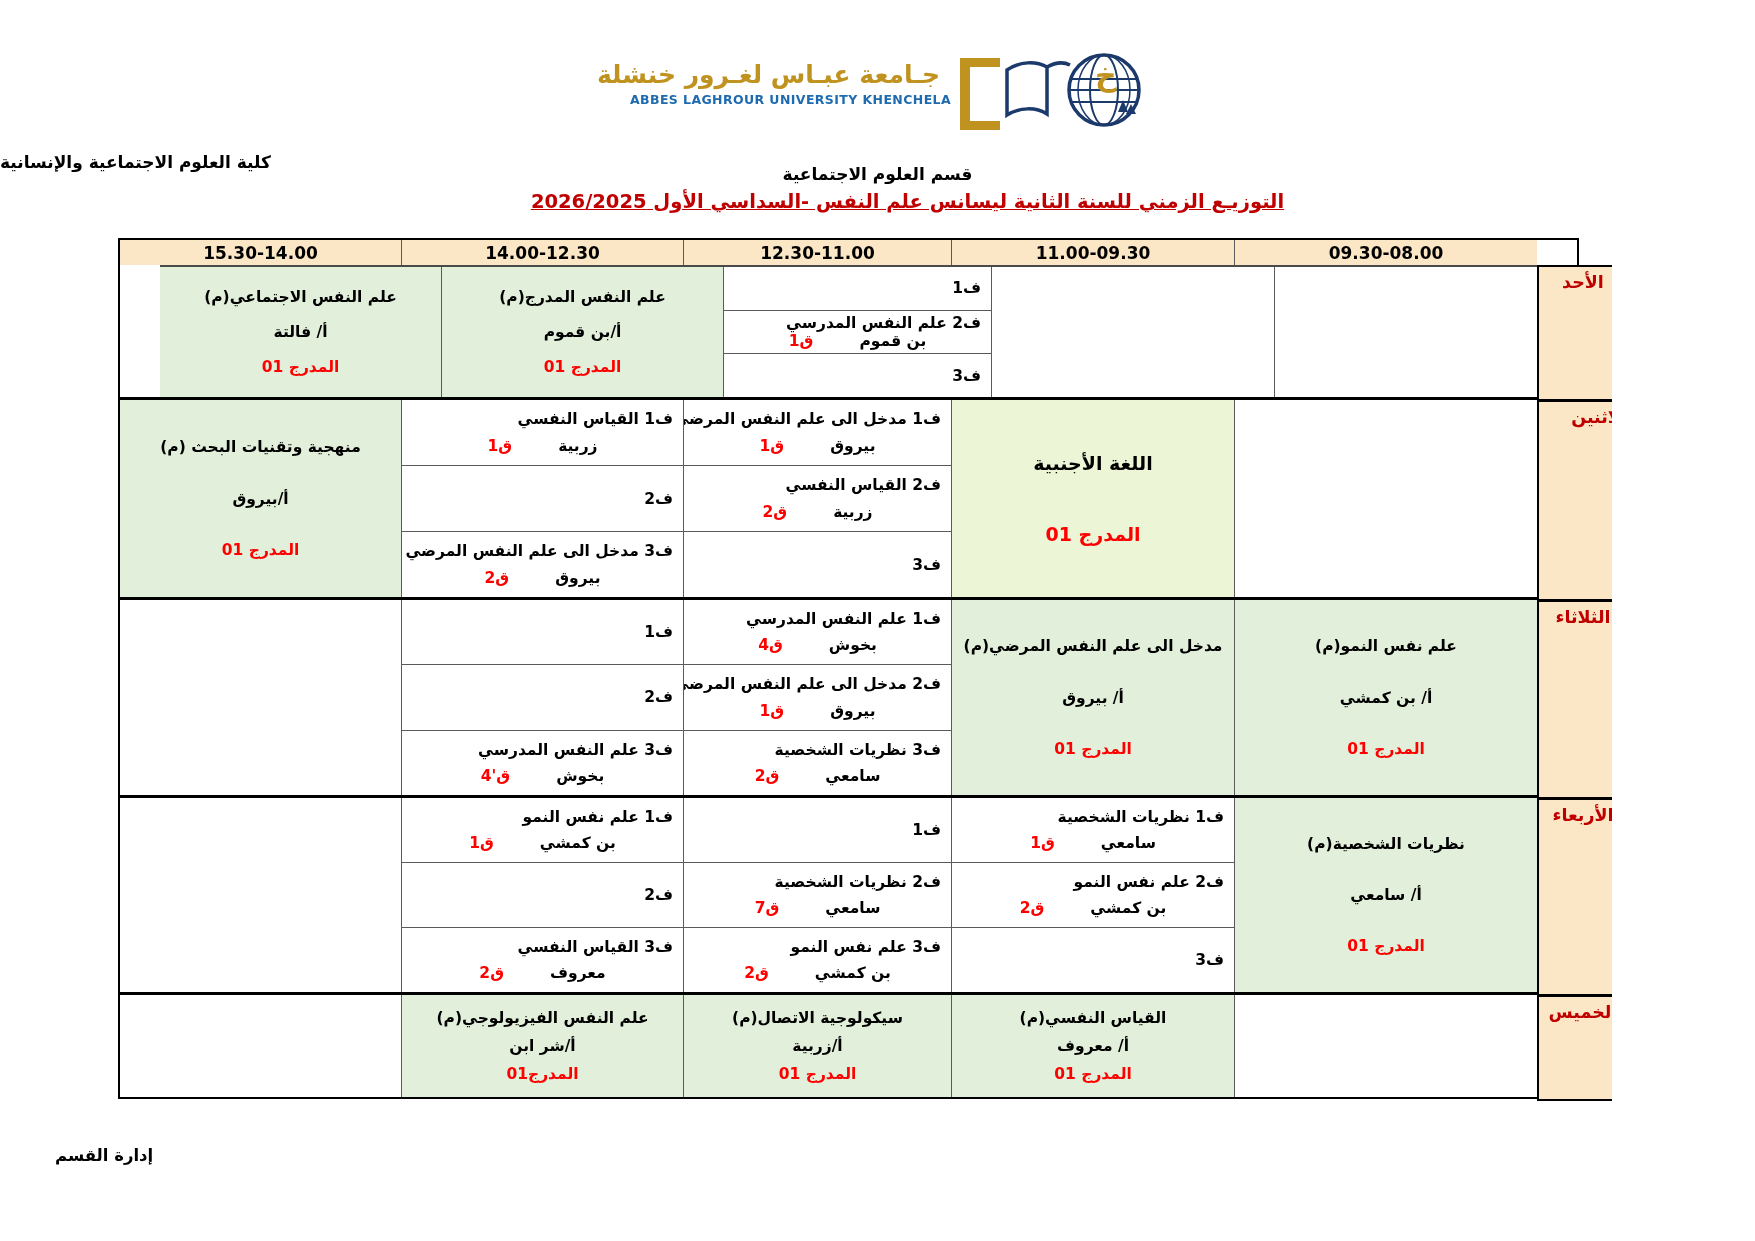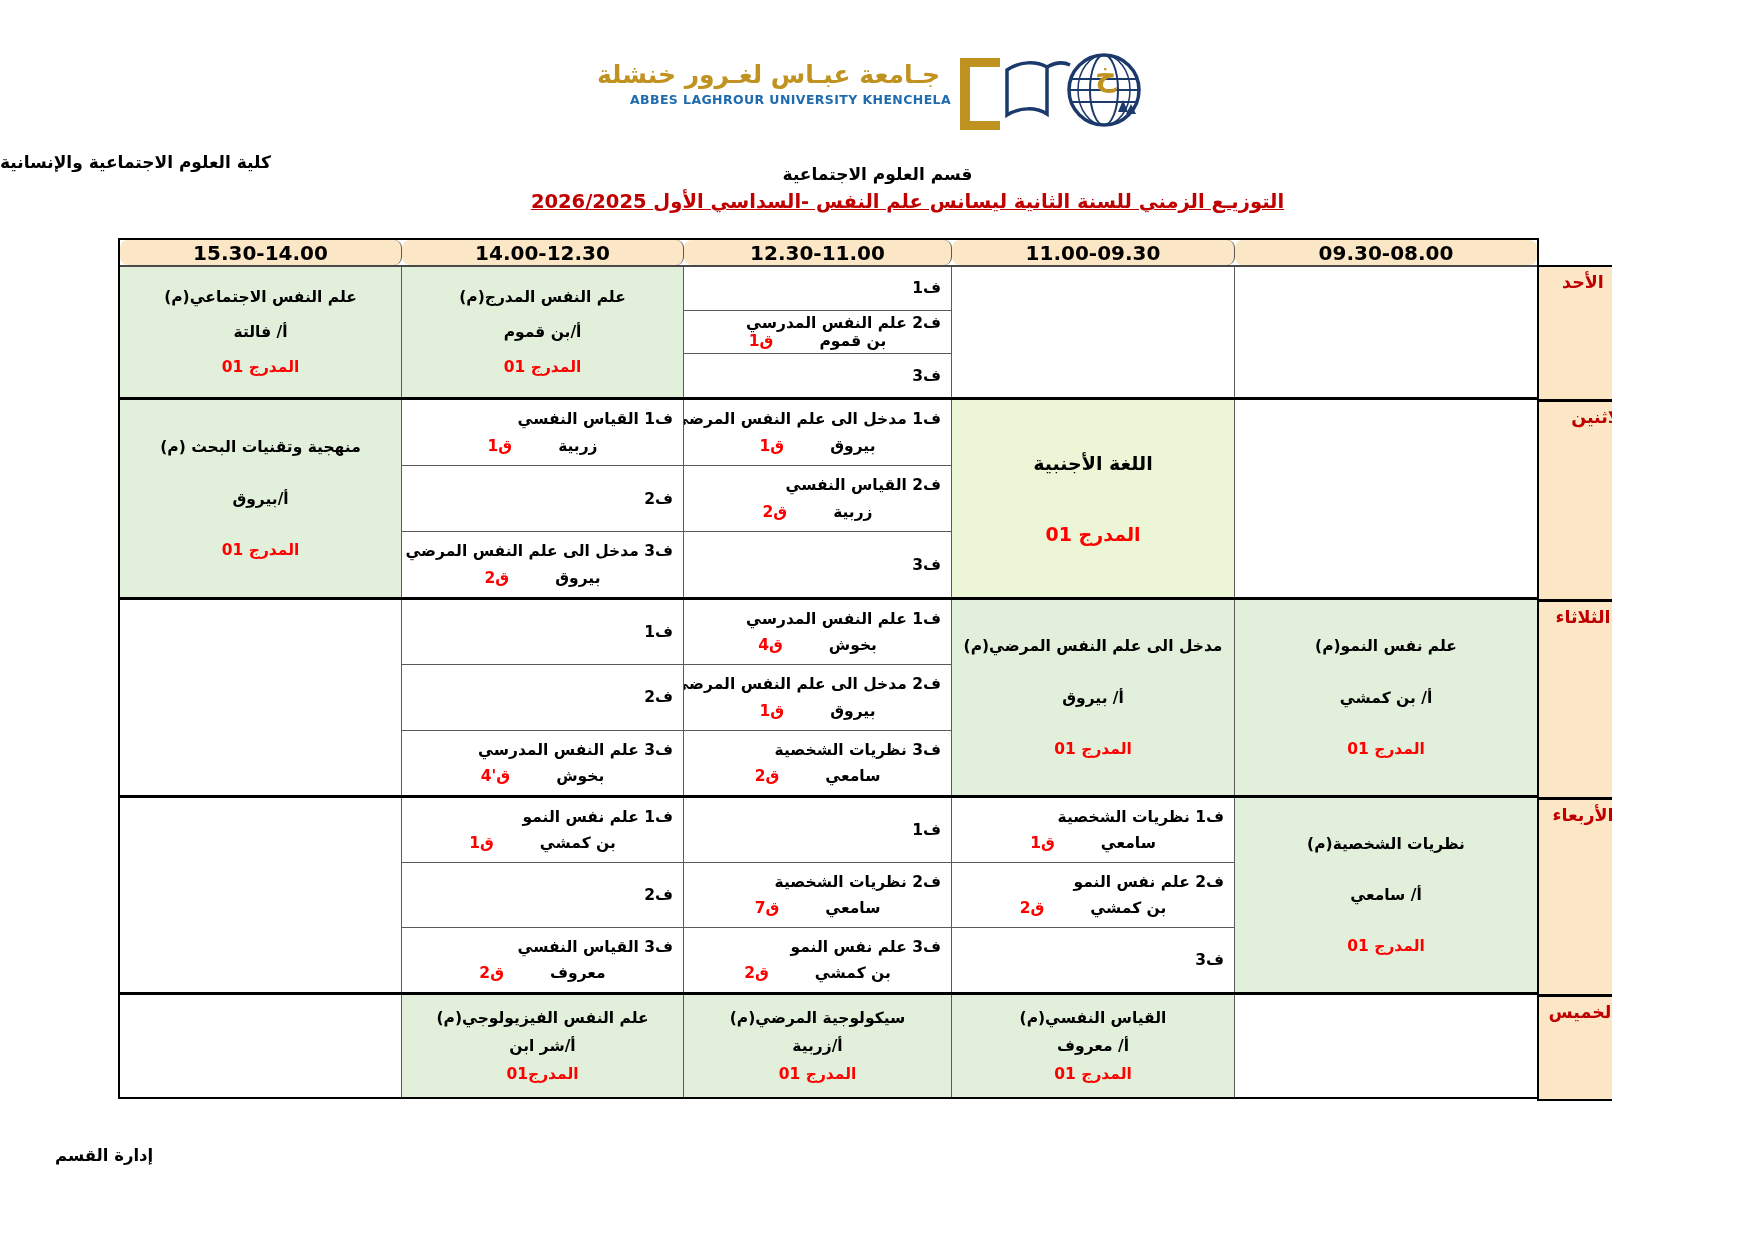--- a/index.html
+++ b/index.html
@@ -13,23 +13,23 @@
   .uni-en{font-size:12.5px; color:var(--logo-blue); direction:ltr; margin-top:3px; letter-spacing:.4px; white-space:nowrap;}
   .logo-mark{position:absolute; left:952px; top:46px;}
   .faculty-line{position:absolute; left:0; top:152px; width:1755px; text-align:left; direction:rtl; font-size:17px;}
   .dept-line{position:absolute; left:0; top:164px; width:1755px; text-align:center; direction:rtl; font-size:17px;}
   .doc-title{position:absolute; left:0; top:190px; width:1755px; text-align:center; direction:rtl;
     font-size:19.5px; color:var(--day-red); text-decoration:underline;padding-left:30px;}
   
   .tbl{position:absolute; left:118px; top:238px; border:2px solid #000; background:#fff; box-sizing:border-box;}
   .row{display:flex; direction:ltr; box-sizing:border-box;}
   .row.day-sep{border-top:3px solid #000;}
-  .row.first-day{border-top:2px solid #4a4a4a;}
+  .row.first-day{border-top:2px solid #4a4a4a;margin-left:40px;}
   .th{box-sizing:border-box; background:var(--header-fill); border-right:1px solid #5a5a5a;
-    display:flex; align-items:center; justify-content:center; font-size:20px; direction:ltr;border-radius:8px;}
+    display:flex; align-items:center; justify-content:center; font-size:17px; direction:ltr;}
   .th:last-child{border-right:none;}
   .cell{box-sizing:border-box; border-right:1px solid #5a5a5a; direction:rtl; overflow:hidden;
     display:flex; flex-direction:column;}
   .cell:last-child{border-right:none;}
   .cell.bg-green{background:var(--lecture-green);}
   .cell.bg-language{background:var(--language-green);}
   .lecture{flex:1; display:flex; flex-direction:column; justify-content:space-evenly; align-items:center; text-align:center; padding:4px 2px;}
   .lecture .ln{font-size:15.5px; white-space:nowrap;}
   .lecture .ln.red{color:var(--room-red);}
   .lecture .ln.big{font-size:19px;}
@@ -296,21 +296,21 @@
         <div class="cell" style="width: 282px;"></div>
         <div class="cell bg-green" style="width: 282px;">
           <div class="lecture">
             <div class="ln">علم النفس الفيزيولوجي(م)</div>
             <div class="ln">أ/شر ابن</div>
             <div class="ln red">المدرج01</div>
           </div>
         </div>
         <div class="cell bg-green" style="width: 268px;">
           <div class="lecture">
-            <div class="ln">سيكولوجية المرضي(م)</div>
+            <div class="ln">سيكولوجية الاتصال(م)</div>
             <div class="ln">أ/زربية</div>
             <div class="ln red">المدرج 01</div>
           </div>
         </div>
         <div class="cell bg-green" style="width: 283px;">
           <div class="lecture">
             <div class="ln">القياس النفسي(م)</div>
             <div class="ln">أ/ معروف</div>
             <div class="ln red">المدرج 01</div>
           </div>

